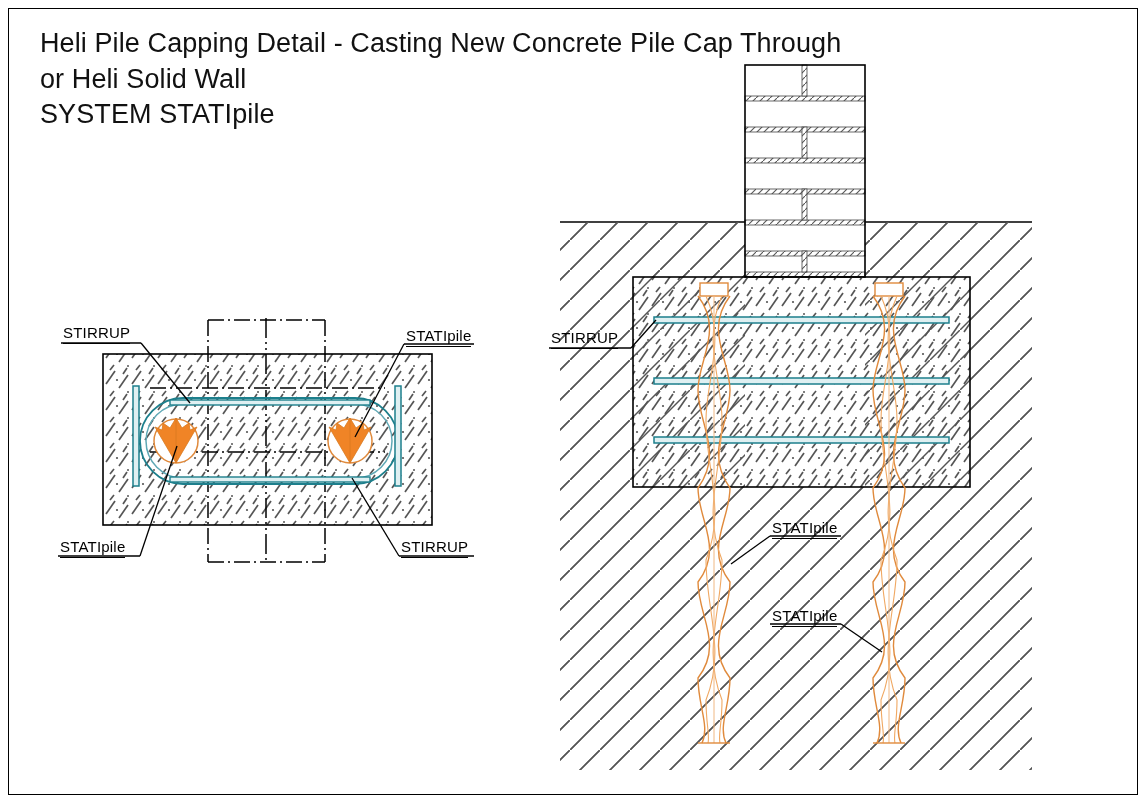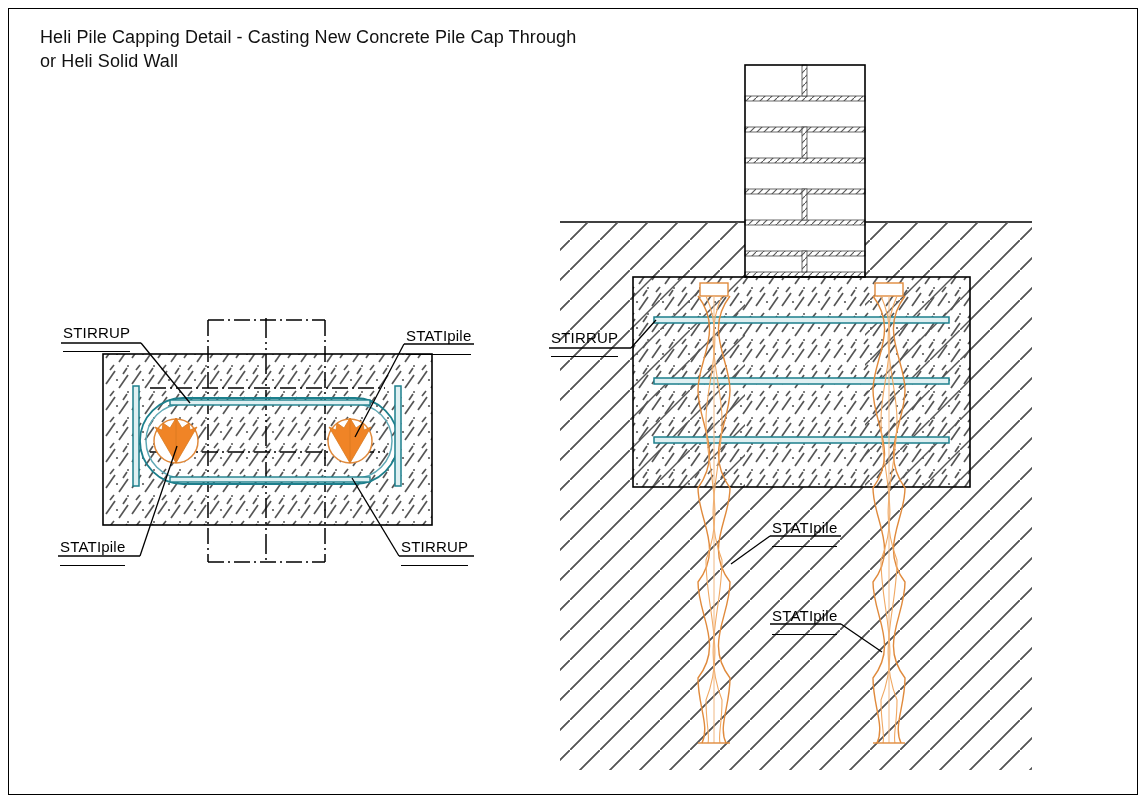--- a/index.html
+++ b/index.html
@@ -1,35 +1,36 @@
 <!DOCTYPE html>
 <html><head>
 <meta charset="utf-8">
 <style>
   html,body{margin:0;padding:0;background:#ffffff;}
   body{width:1147px;height:801px;position:relative;overflow:hidden;
        font-family:"Liberation Sans","DejaVu Sans",sans-serif;color:#000;}
   #frame{position:absolute;left:8px;top:8px;width:1130px;height:787px;
          border:1px solid #000;box-sizing:border-box;}
   #title{position:absolute;left:40px;top:26px;width:1020px;
-         font-size:18px;line-height:1.32;color:#111;letter-spacing:.1px;}
+         font-size:27px;line-height:1.32;color:#111;letter-spacing:.1px;}
   #title div{white-space:nowrap;}
   svg.draw{position:absolute;left:0;top:0;width:1147px;height:801px;}
   .lbl{position:absolute;font-size:15px;color:#000;white-space:nowrap;
        letter-spacing:.2px;}
-  .lbl u{text-decoration:none;border-bottom:1.2px solid #000;padding-bottom:10px;text-align:right;}
+  .lbl u{text-decoration:none;border-bottom:1.2px solid #000;padding-bottom:2px;text-align:right;}
 </style>
 </head>
 <body>
 
 <div id="frame"></div>
 
 <div id="title">
   <div>Heli Pile Capping Detail - Casting New Concrete Pile Cap Through</div>
   <div>or Heli Solid Wall</div>
+  <div>SYSTEM STATIpile</div>
 </div>
 
 <svg class="draw" viewBox="0 0 1147 801">
   <defs>
 
     <pattern id="concrete" width="26" height="26" patternUnits="userSpaceOnUse">
       <line x1="2" y1="20" x2="11" y2="7" stroke="#555" stroke-width="1.7"></line>
       <line x1="15" y1="24" x2="24" y2="11" stroke="#555" stroke-width="1.7"></line>
       <line x1="6" y1="6" x2="10" y2="1" stroke="#555" stroke-width="1.7"></line>
       <line x1="19" y1="10" x2="23" y2="4" stroke="#555" stroke-width="1.7"></line>

